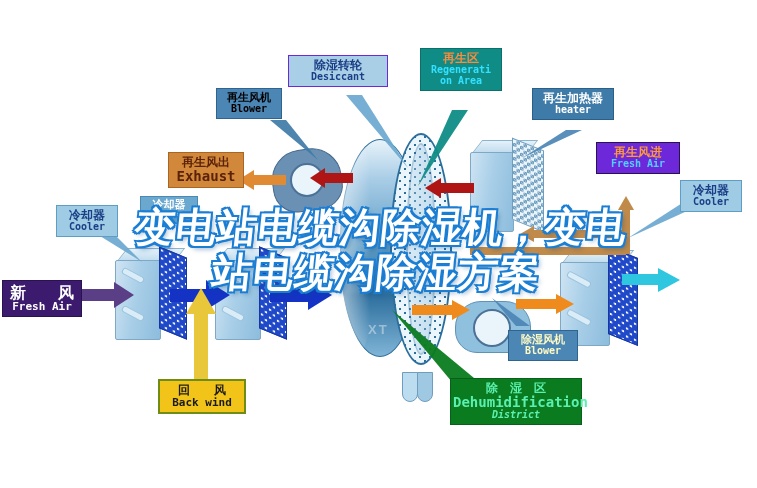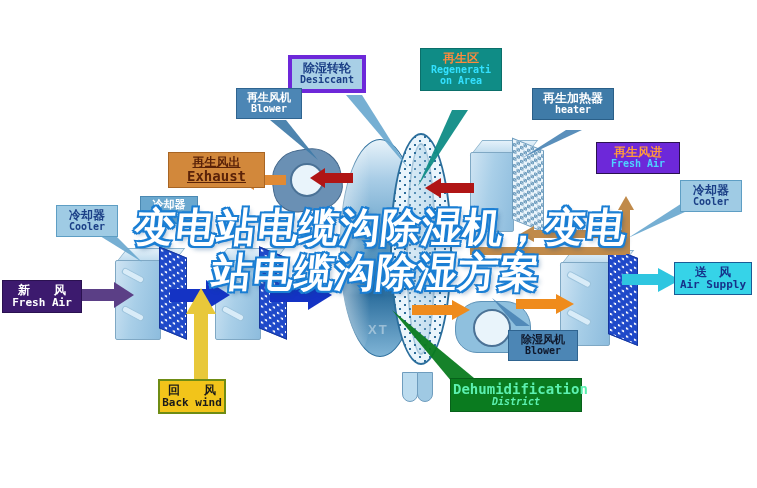--- a/index.html
+++ b/index.html
@@ -269,26 +269,26 @@
 
     <polygon points="690,198 698,206 628,238" fill="#6aa8cf" opacity="0.92"></polygon>
 
     <polygon points="100,236 116,236 142,262" fill="#6aa8cf" opacity="0.92"></polygon>
 
     <polygon points="516,326 530,326 492,298" fill="#4c86b5" opacity="0.92"></polygon>
 
     <polygon points="452,382 474,378 392,310" fill="#0a7b1f" opacity="0.95"></polygon>
   </svg>
 
-  <div class="label" style="left:288px;top:55px;width:78px;padding:3px 2px;background:#a8cfe6;border:4px solid #6d28d9;color:#1b3f86;">
+  <div class="label" style="left:288px;top:55px;width:100px;padding:3px 2px;background:#a8cfe6;border:1px solid #6d28d9;color:#1b3f86;">
     <span class="cn" style="font-size:12px;">除湿转轮</span>
     <span class="en" style="font-size:10px;">Desiccant</span>
   </div>
 
-  <div class="label" style="left:216px;top:88px;width:66px;padding:3px 2px;background:#4c86b5;border:1px solid #2f6490;color:#ffffff;margin-left:20px;">
+  <div class="label" style="left:216px;top:88px;width:66px;padding:3px 2px;background:#4c86b5;border:1px solid #2f6490;color:#000000;">
     <span class="cn" style="font-size:11px;">再生风机</span>
     <span class="en" style="font-size:10px;">Blower</span>
   </div>
 
   <div class="label" style="left:420px;top:48px;width:82px;padding:3px 2px;background:#0f8c86;border:1px solid #0b6f6a;color:#33e0ff;">
     <span class="cn" style="font-size:12px;color:#ff8a3c;">再生区</span>
     <span class="en" style="font-size:10px;">Regenerati</span>
     <span class="en" style="font-size:10px;">on Area</span>
   </div>
 
@@ -300,58 +300,55 @@
   <div class="label" style="left:596px;top:142px;width:84px;padding:3px 2px;background:#6d28d9;border:1px solid #2a1150;color:#4fd2ff;">
     <span class="cn" style="font-size:12px;color:#ff9a3c;">再生风进</span>
     <span class="en" style="font-size:10px;">Fresh Air</span>
   </div>
 
   <div class="label" style="left:680px;top:180px;width:62px;padding:3px 2px;background:#9fcbe4;border:1px solid #5e9ec4;color:#1b3f86;">
     <span class="cn" style="font-size:12px;">冷却器</span>
     <span class="en" style="font-size:10px;">Cooler</span>
   </div>
 
-  <div class="label" style="left:168px;top:152px;width:97px;padding:3px 2px;background:#d2883b;border:1px solid #a86524;color:#5a2208;text-decoration:underline;">
+  <div class="label" style="left:168px;top:152px;width:76px;padding:3px 2px;background:#d2883b;border:1px solid #a86524;color:#5a2208;">
     <span class="cn" style="font-size:12px;">再生风出</span>
     <span class="en" style="font-size:14px;">Exhaust</span>
   </div>
 
   <div class="label" style="left:140px;top:196px;width:58px;padding:2px 2px;background:#6aa8cf;border:1px solid #4b89b2;color:#ffffff;">
     <span class="cn" style="font-size:11px;">冷却器</span>
     <span class="en" style="font-size:9px;">Cooler</span>
   </div>
 
   <div class="label" style="left:56px;top:205px;width:62px;padding:3px 2px;background:#9fcbe4;border:1px solid #5e9ec4;color:#1b3f86;">
     <span class="cn" style="font-size:12px;">冷却器</span>
     <span class="en" style="font-size:10px;">Cooler</span>
   </div>
 
   <div class="label" style="left:2px;top:280px;width:80px;padding:3px 2px;background:#3c1a6e;border:1px solid #2a1150;color:#ffffff;">
-    <span class="cn" style="font-size:12px;">新　　风</span>
+    <span class="cn" style="font-size:16px;">新　　风</span>
     <span class="en" style="font-size:11px;">Fresh Air</span>
   </div>
 
-  <div class="label" style="left:158px;top:379px;width:68px;padding:3px 2px;background:#f2c41a;border:2px solid #6f8c14;color:#1a1a1a;">
+  <div class="label" style="left:158px;top:379px;width:88px;padding:3px 2px;background:#f2c41a;border:2px solid #6f8c14;color:#1a1a1a;">
     <span class="cn" style="font-size:12px;">回　　风</span>
     <span class="en" style="font-size:11px;">Back wind</span>
   </div>
 
-  <div class="label" style="left:508px;top:330px;width:70px;padding:3px 2px;background:#4c86b5;border:1px solid #2f6490;color:#0f172a;">
+  <div class="label" style="left:508px;top:330px;width:70px;padding:3px 2px;background:#4c86b5;border:1px solid #2f6490;color:#fef9c3;">
     <span class="cn" style="font-size:11px;">除湿风机</span>
     <span class="en" style="font-size:10px;">Blower</span>
   </div>
 
   <div class="label" style="left:450px;top:378px;width:132px;padding:3px 2px;background:#0a7b1f;border:1px solid #07611a;color:#5cf0b0;">
+    <span class="cn" style="font-size:12px;">除　湿　区</span>
     <span class="en" style="font-size:14px;">Dehumidification</span>
     <span class="en" style="font-size:10px;font-style:italic;">District</span>
   </div>
 
-  <div class="label" style="left:674px;top:262px;width:78px;padding:3px 2px;background:#36d3e8;border:1px solid #1a5c96;color:#16318a;">
-    <span class="cn" style="font-size:12px;">送　风</span>
-    <span class="en" style="font-size:11px;">Air Supply</span>
-  </div>
 
   <div id="title">
     <span class="line">变电站电缆沟除湿机，变电</span>
     <span class="line">站电缆沟除湿方案</span>
   </div>
 
 </div>
 
 </body></html>

